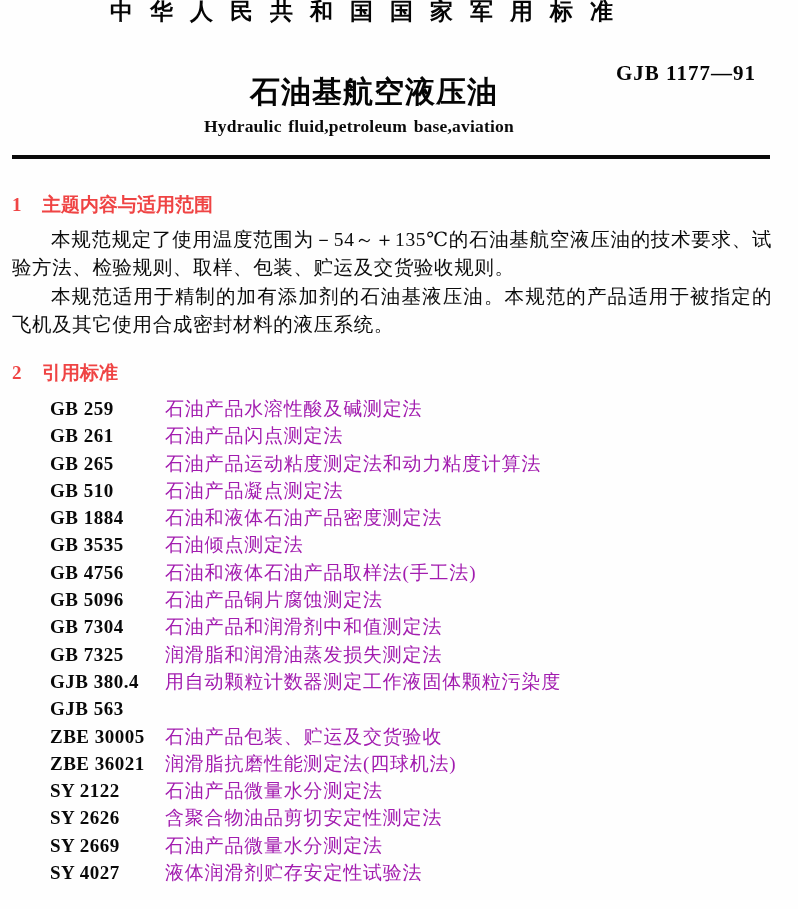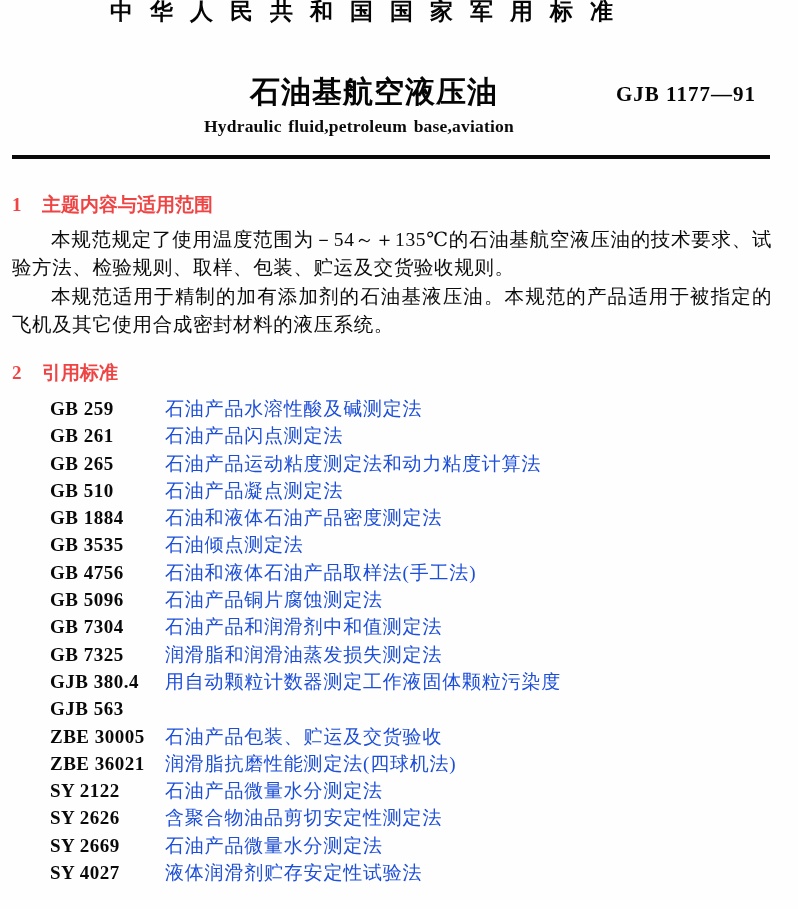--- a/index.html
+++ b/index.html
@@ -31,21 +31,21 @@
     font-family: "DejaVu Sans", "Liberation Sans", sans-serif;
     font-weight: bold;
     font-size: 30px;
     letter-spacing: 1px;
     color: #050505;
     white-space: nowrap;
   }
 
   .std-no {
     position: absolute;
-    top: 82px; left: 616px;
+    top: 61px; left: 616px;
     font-family: "Liberation Serif", "DejaVu Serif", serif;
     font-weight: bold;
     font-size: 21px;
     letter-spacing: 1px;
     white-space: nowrap;
     color: #050505;
   }
 
   .subtitle {
     position: absolute;
@@ -115,21 +115,21 @@
     flex: 0 0 115px;
     font-family: "Liberation Serif", "DejaVu Serif", serif;
     font-weight: bold;
     font-size: 19px;
     letter-spacing: 0.5px;
     color: #090909;
   }
   .ref-title {
     font-size: 19px;
     letter-spacing: 0.8px;
-    color: #1d4ed8;
+    color: #a21caf;
   }
 </style>
 </head>
 <body>
 
 <div class="page">
 
   <div class="masthead">中华人民共和国国家军用标准</div>
 
   <h1 class="doc-title">石油基航空液压油</h1>

